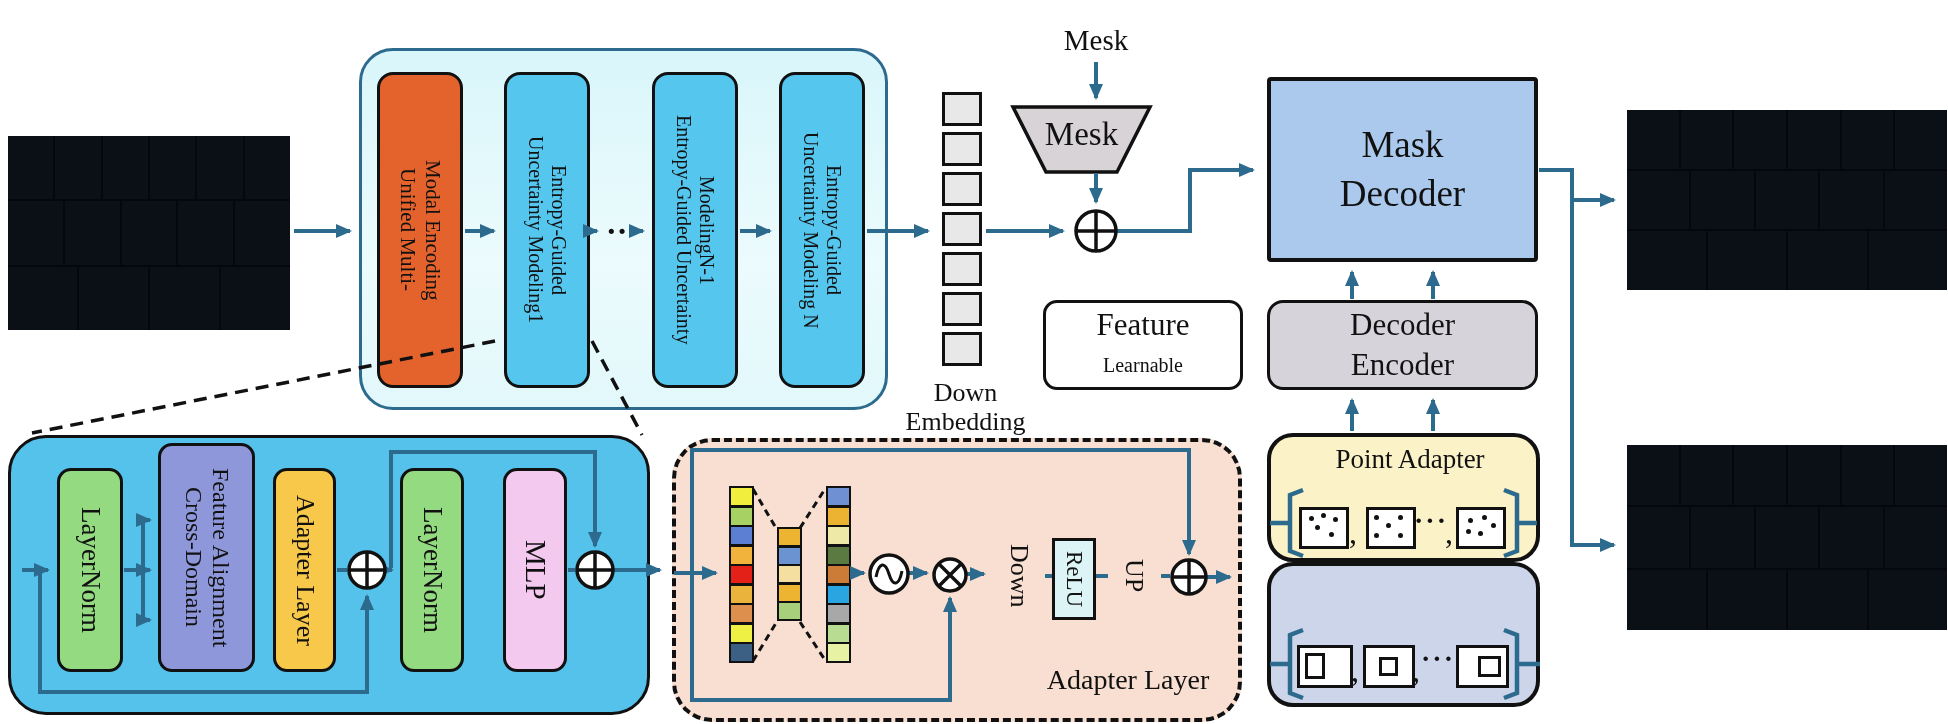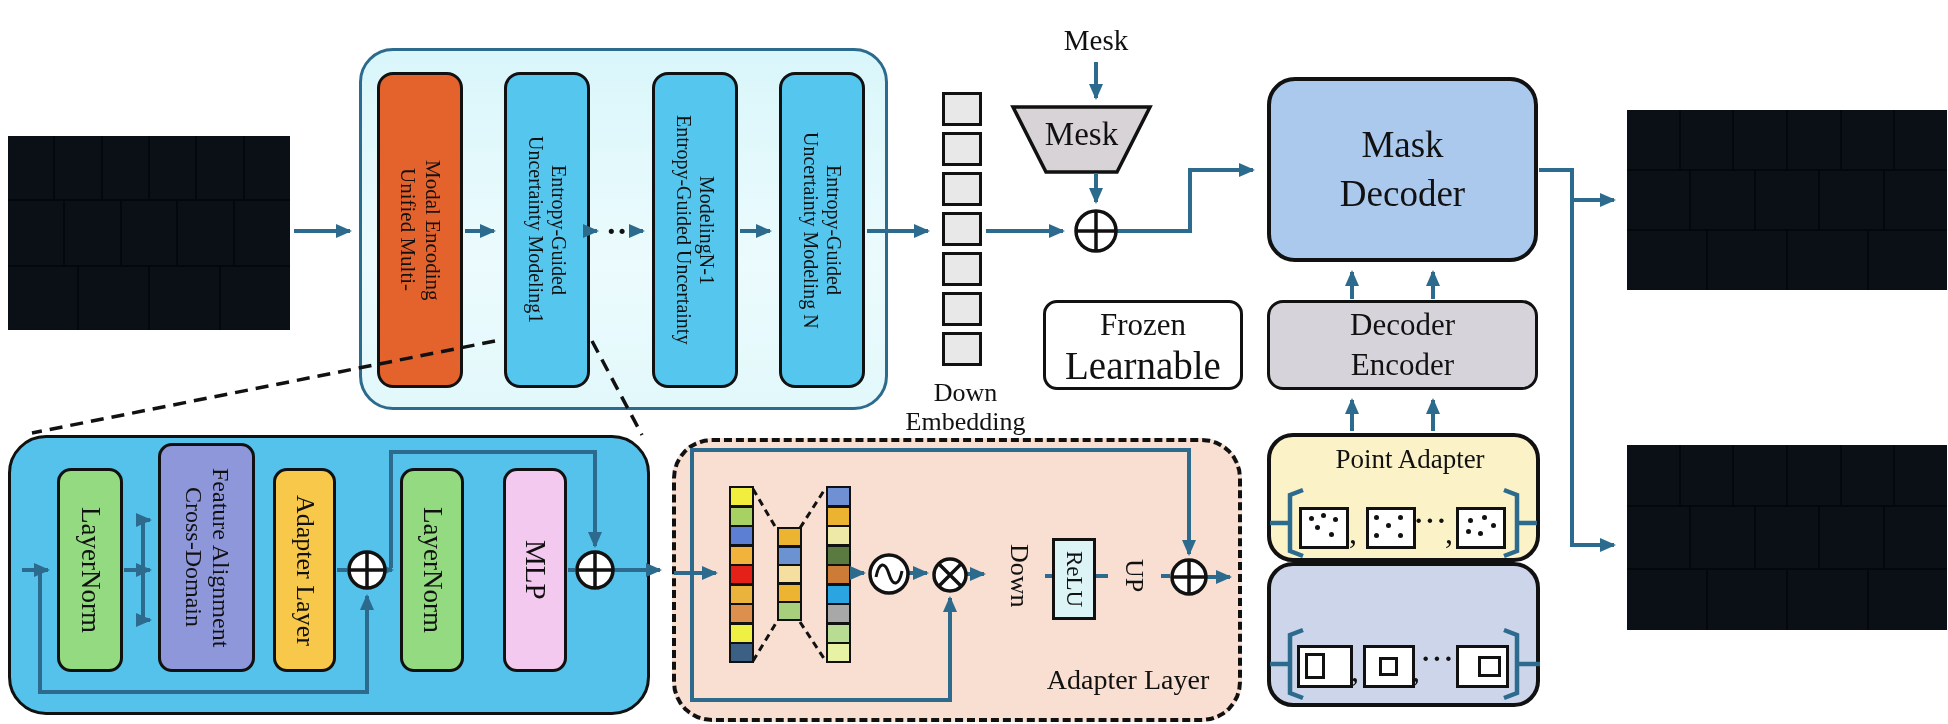--- a/index.html
+++ b/index.html
@@ -115,25 +115,25 @@
       <div class="token"></div>
       <div class="token"></div>
     </div>
   <div class="abs lbl" style="left:893px;top:378px;width:145px;font-size:26px;line-height:1.12;">Down
 Embedding</div>
 
   <div class="abs lbl" style="left:1040px;top:24px;width:112px;font-size:29px;">Mesk</div>
   <div class="abs lbl" style="left:1013px;top:116px;width:137px;font-size:33px;">Mesk</div>
 
   <div class="abs legendbox" style="left:1043px;top:300px;width:200px;height:90px;">
-    <span class="lbl" style="font-size:31px;line-height:41px;">Frozen</span>
-    <span class="lbl" style="font-size:39px;line-height:41px;">Learnable</span>
-  </div>
-
-  <div class="abs mod" style="left: 1267px; top: 77px; width: 271px; height: 185px; border-width: 4px; border-radius: 28px; font-size: 37px; line-height: 1.3; background: rgb(171, 201, 237);">
+    <span class="lbl" style="font-size:31px;line-height:41px;">Feature</span>
+    <span class="lbl" style="font-size:20px;line-height:41px;">Learnable</span>
+  </div>
+
+  <div class="abs mod" style="left: 1267px; top: 77px; width: 271px; height: 185px; border-width: 4px; border-radius: 4px; font-size: 37px; line-height: 1.3; background: rgb(171, 201, 237);">
     <span>Mask
 Decoder</span>
   </div>
   <div class="abs mod" style="left: 1267px; top: 300px; width: 271px; height: 90px; border-width: 3.5px; border-radius: 16px; font-size: 31px; line-height: 1.28; background: rgb(215, 211, 219);">
     <span>Decoder
 Encoder</span>
   </div>
 
   <div class="abs promptbox" style="left: 1267px; top: 433px; width: 273px; height: 129px; background: rgb(251, 242, 200);"></div>
   <div class="abs lbl" style="left:1300px;top:444px;width:220px;font-size:27px;">Point Adapter</div>

